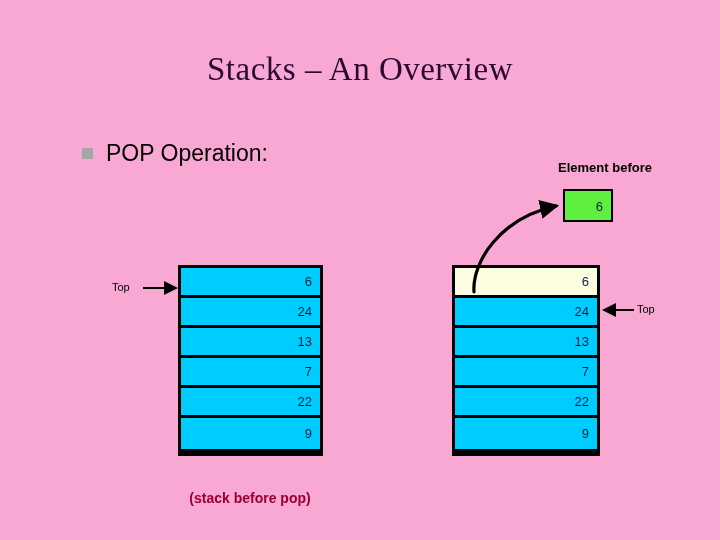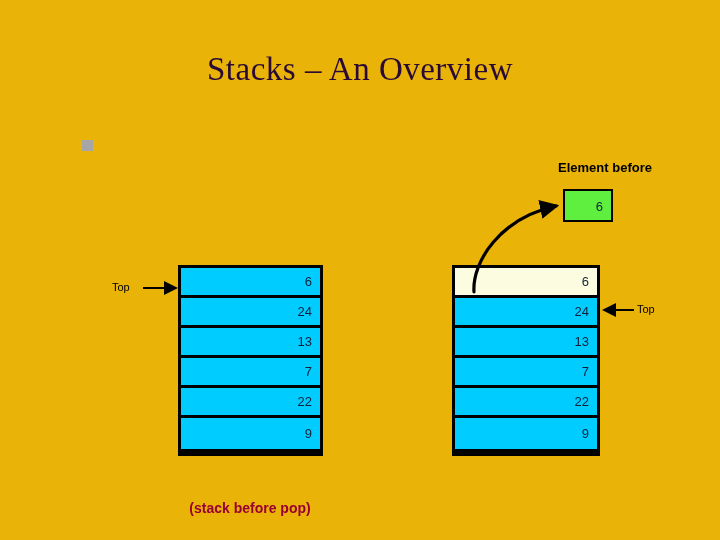--- a/index.html
+++ b/index.html
@@ -12,21 +12,21 @@
     height: 540px;
     position: relative;
     overflow: hidden;
     font-family: "Liberation Sans", sans-serif;
   }
   #slide {
     position: absolute;
     left: 0; top: 0;
     width: 720px;
     height: 540px;
-    background: #eab308;
+    background: #f9a8d4;
   }
 
   
   #slide-title {
     position: absolute;
     left: 0;
     top: 50px;
     width: 720px;
     text-align: center;
     font-family: "Liberation Serif", "DejaVu Serif", serif;
@@ -153,41 +153,42 @@
   
   .caption {
     position: absolute;
     font-family: "Liberation Sans", sans-serif;
     font-size: 14px;
     font-weight: bold;
     color: #990033;
     white-space: nowrap;
     text-align: center;
   }
-  #caption-before { left: 150px; top: 490px; width: 200px; margin-top: 10px; }
+  #caption-before { left: 150px; top: 490px; width: 200px; }
   #caption-after  { left: 428px; top: 490px; width: 200px; }
 
   
   #arrow-layer {
     position: absolute;
     left: 0; top: 0;
     width: 720px;
     height: 540px;
     pointer-events: none;
   }
 </style>
 </head>
 <body>
 
 <div id="slide">
 
   <div id="slide-title">Stacks – An Overview</div>
 
   <div id="bullet-row">
     <span id="bullet-square"></span>
+    <span id="bullet-text">POP Operation:</span>
   </div>
 
   <div id="element-removed-label">Element before</div>
 
   <div id="removed-box">
     <span class="cellval">6</span>
   </div>
 
   <div class="stack" id="stack-before">
     <div class="stack-cell">

